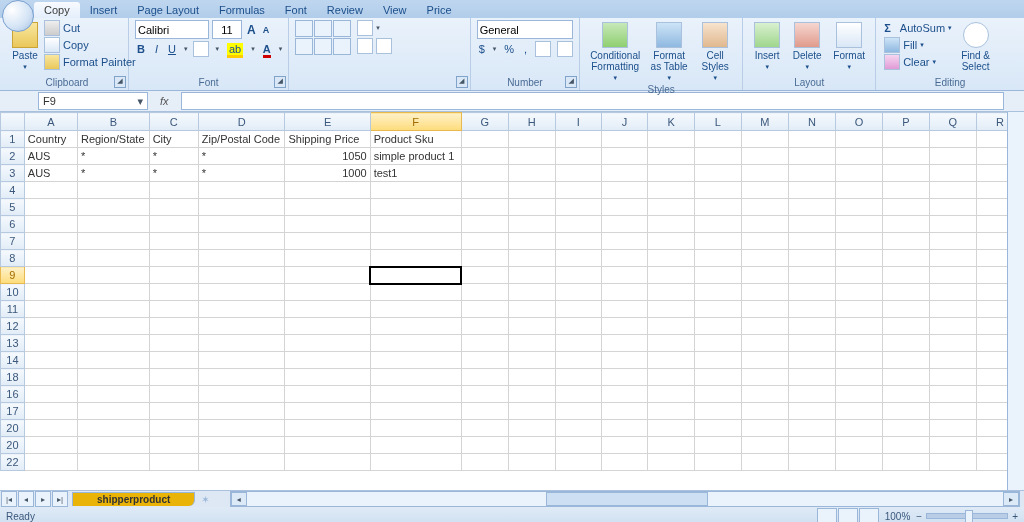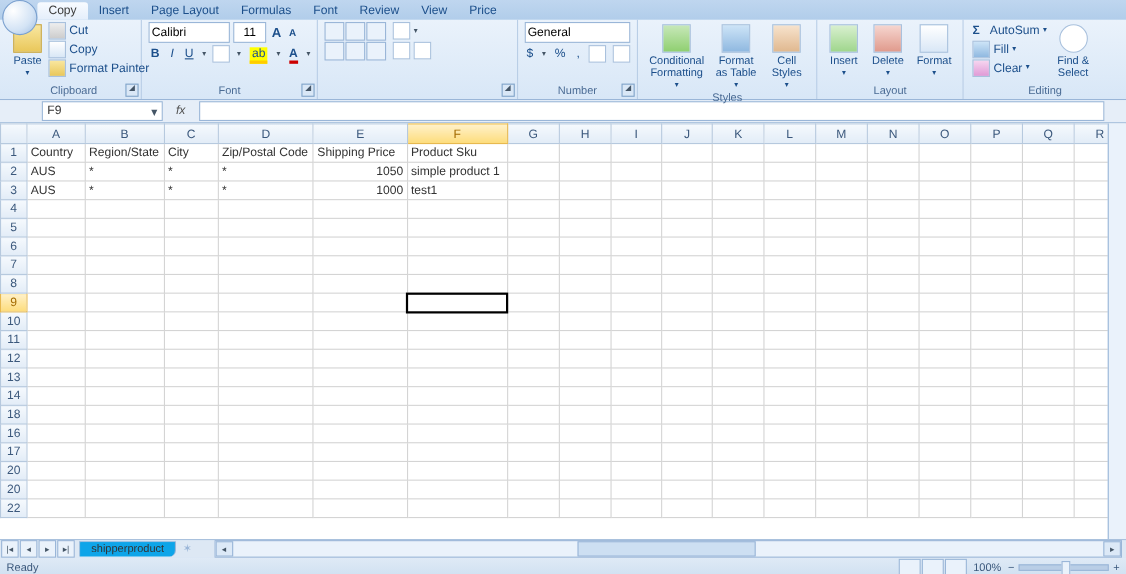--- a/index.html
+++ b/index.html
@@ -38,21 +38,21 @@
   th.rowh{width:18px;text-align:center}
   th.colh{height:17px}
   .corner{background:linear-gradient(#f5f9fd,#e2ecf7);border:1px solid #b6c9de}
   td.num{text-align:right}
   .selcell{outline:2px solid #000;outline-offset:-1px}
   th.colh.act{background:linear-gradient(#fff1c9,#fddc7a);color:#a36b00;border-color:#e7b94f}
   th.rowh.act{background:linear-gradient(#fff1c9,#fddc7a);color:#a36b00;border-color:#e7b94f}
   
   .sheettabs{height:16px;background:#dde8f4;display:flex;align-items:center;border-top:1px solid #a9c1dd;font-size:10px}
   .navbtn{width:14px;height:14px;border:1px solid #9ab6d8;margin-left:1px;background:#eaf2fb;display:flex;align-items:center;justify-content:center;color:#456;font-size:8px}
-  .sheettab{background:#0ea5e9;border:1px solid #9ab6d8;border-bottom:none;padding:1px 10px;margin-left:4px;border-top-left-radius:0;border-bottom-right-radius:6px;color:#333;font-weight:normal}
+  .sheettab{background:#eab308;border:1px solid #9ab6d8;border-bottom:none;padding:1px 24px;margin-left:4px;border-top-left-radius:0;border-bottom-right-radius:6px;color:#333;font-weight:bold}
   .hscroll{flex:1;margin:0 4px 0 20px;height:14px;border:1px solid #9ab6d8;background:#eaf2fb;position:relative}
   .hscroll .thumb{position:absolute;left:40%;top:0;bottom:0;width:160px;background:#cddff2;border:1px solid #9ab6d8}
   .hscroll .ar{position:absolute;top:0;bottom:0;width:14px;background:#dce9f7;border:1px solid #9ab6d8;display:flex;align-items:center;justify-content:center;font-size:8px;color:#456}
   .status{height:18px;background:linear-gradient(#dfeaf6,#cfe0f1);display:flex;align-items:center;font-size:10px;color:#3b587c;padding:0 6px}
   .status .sp{flex:1}
   .viewbtn{width:18px;height:14px;border:1px solid #9ab6d8;background:#eaf2fb;margin-left:1px}
   .zoom{margin:0 6px}
   .slider{width:80px;height:4px;background:#b9cee6;border:1px solid #9ab6d8;position:relative;margin:0 4px}
   .slider .h{position:absolute;left:38px;top:-4px;width:6px;height:12px;background:#eaf2fb;border:1px solid #9ab6d8}
   .vscroll{position:absolute;right:0;top:0;bottom:0;width:16px;background:#eaf2fb;border-left:1px solid #9ab6d8}

